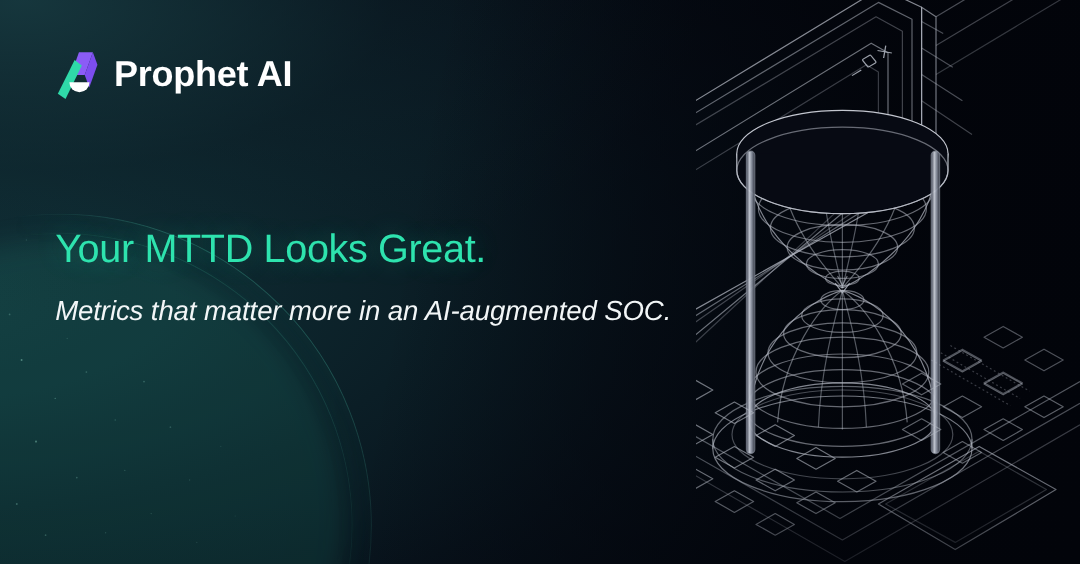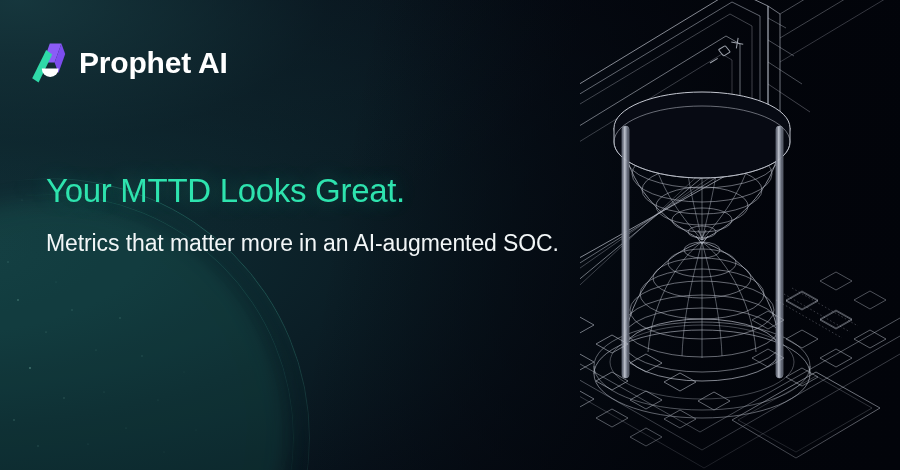--- a/index.html
+++ b/index.html
@@ -70,61 +70,62 @@
     background: radial-gradient(circle at 52% 48%, rgba(40,170,145,0.14) 60%, rgba(40,170,145,0.05) 78%, rgba(0,0,0,0) 86%);
     filter: blur(10px);
   }
 
   
   .stars { position: absolute; inset: 0; pointer-events: none; opacity: 0.85; }
 
   
   .logo {
     position: absolute;
-    left: 28px;
+    left: 44px;
     top: 42px;
     display: flex;
     align-items: center;
     gap: 13px;
     z-index: 6;
   }
   .logo-mark { width: 38px; height: 42px; display: block; }
   .logo-text {
     color: #ffffff;
     font-size: 30px;
     font-weight: 600;
     letter-spacing: -0.2px;
     white-space: nowrap;
   }
 
   
   .copy {
     position: absolute;
     left: 46px;
-    top: 168px;
+    top: 184px;
     z-index: 6;
     max-width: 660px;
   }
   .headline {
     color: #2ee3ae;
     font-size: 33px;
     font-weight: 500;
     line-height: 1.42;
     letter-spacing: -0.3px;
     white-space: nowrap;
     text-shadow: 0 0 22px rgba(46,227,174,0.30);
   }
   .subhead {
     margin-top: 13px;
     color: #f2f6f7;
     font-size: 23px;
     font-weight: 400;
     line-height: 1.35;
     letter-spacing: -0.1px;
     white-space: nowrap;
+    font-style: italic;
   }
 
   
   .illo {
     position: absolute;
     right: 0;
     top: 0;
     width: 320px;
     height: 470px;
     z-index: 4;

